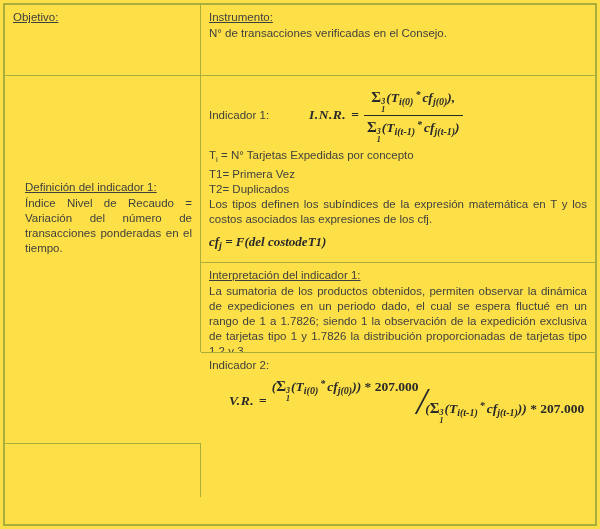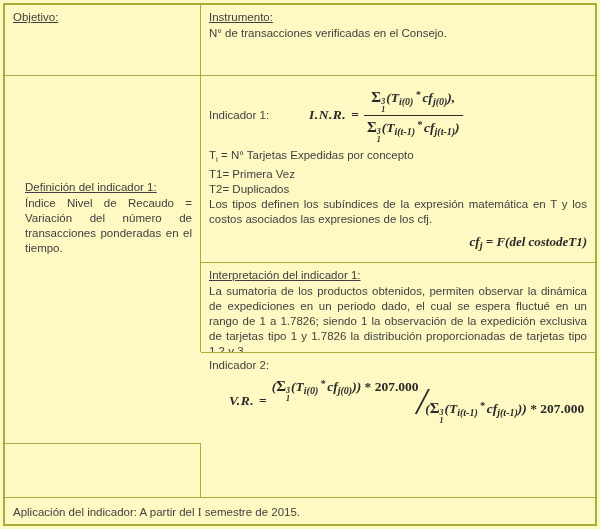--- a/index.html
+++ b/index.html
@@ -5,21 +5,21 @@
   :root{
     --border:#a9ad3a;
     --text:#3f3f3f;
     --formula:#2a2a2a;
   }
   *{box-sizing:border-box;margin:0;padding:0;}
   body{
     width:600px;height:529px;background:#ffffff;
     font-family:"Liberation Sans",sans-serif;color:var(--text);
   }
-  .doc{width:600px;height:529px;padding:3px;background:#fef9c3;}
+  .doc{width:600px;height:529px;padding:3px;background:#fde047;}
   .grid{
     width:594px;height:523px;
     border:2px solid var(--border);
     display:grid;
     grid-template-columns:196px 1fr;
     grid-template-rows:70px 187px 90px 91px 54px 1fr;
     font-size:11.5px;line-height:15px;
   }
   .cell{padding:5px 8px 4px 8px;overflow:hidden;}
   .b-top{border-top:1px solid var(--border);}
@@ -52,21 +52,21 @@
   .frac .den{padding:1px 3px 0 3px;}
   .sigma{font-style:normal;font-size:15px;}
   .ss{display:inline-flex;flex-direction:column;font-size:8px;line-height:8px;vertical-align:-2px;margin-right:1px;}
   .formula sub{font-size:10px;vertical-align:-3px;line-height:0;}
   .star{font-size:10px;vertical-align:4px;margin:0 2px;}
   .num207{font-style:normal;}
   .ind1-row{display:flex;align-items:center;margin:6px 0 4px 0;min-height:52px;}
   .ind1-row .label{margin-right:40px;}
   .tline{line-height:15px;}
   .tipos{margin-top:0;}
-  .cf-center{text-align:right;margin-top:7px;}
+  .cf-center{text-align:left;margin-top:7px;}
   .cf-center .formula{font-size:13px;}
   
   .vr-wrap{display:flex;align-items:center;margin-top:14px;padding-left:20px;}
   .vr-wrap .lhs{margin-right:5px;}
   .vr-num{transform:translateY(-11px);display:inline-block;}
   .vr-den{transform:translateY(11px);display:inline-block;}
   .vr-slash{font-size:38px;font-weight:400;font-style:italic;line-height:0;margin:0 -2px;color:var(--formula);}
 </style>
 </head>
 <body>
@@ -132,18 +132,15 @@
         <span class="vr-den"><span>(</span><span class="sigma">Σ</span><span class="ss">
               <span>3</span>
               <span>1</span>
             </span><span>(T</span><sub>i(t-1)</sub><sup class="star">*</sup><span>cf</span><sub>j(t-1)</sub><span>))</span>&nbsp;<span class="num207">* 207.000</span></span>
       </div>
     </div>
 
     <div class="cell c-empty b-right b-top"></div>
 
 
-    <div class="cell c-aplicacion b-top">
-      <span><span>Aplicación del indicador: A partir del </span><span class="serif-i">I</span><span> semestre de 2015.</span></span>
-    </div>
 
   </div>
 </div>
 
 </body></html>

